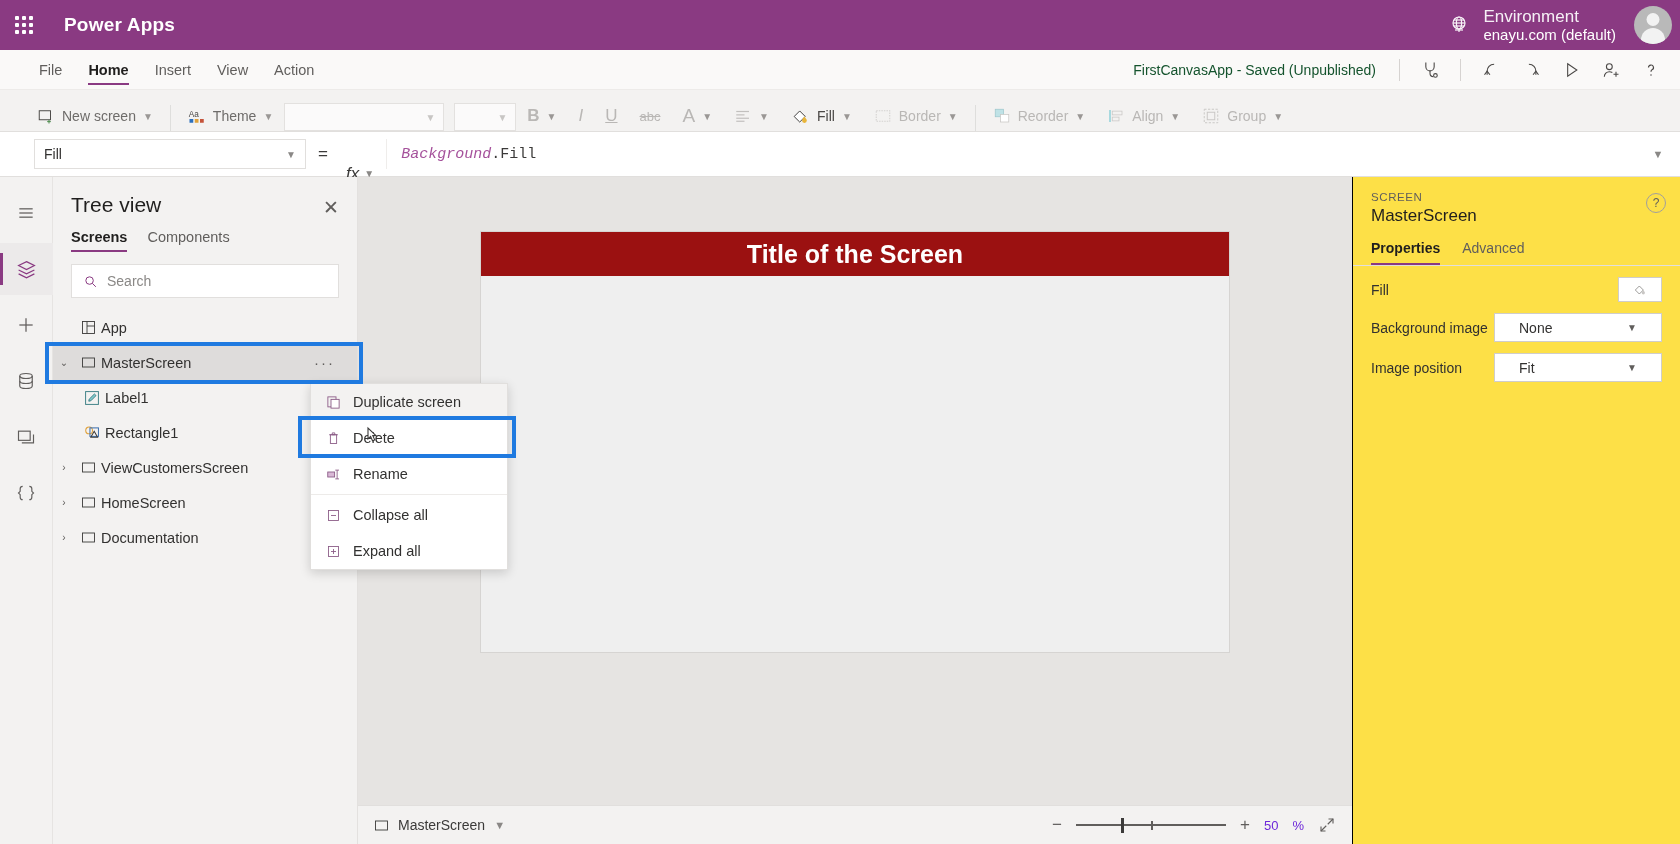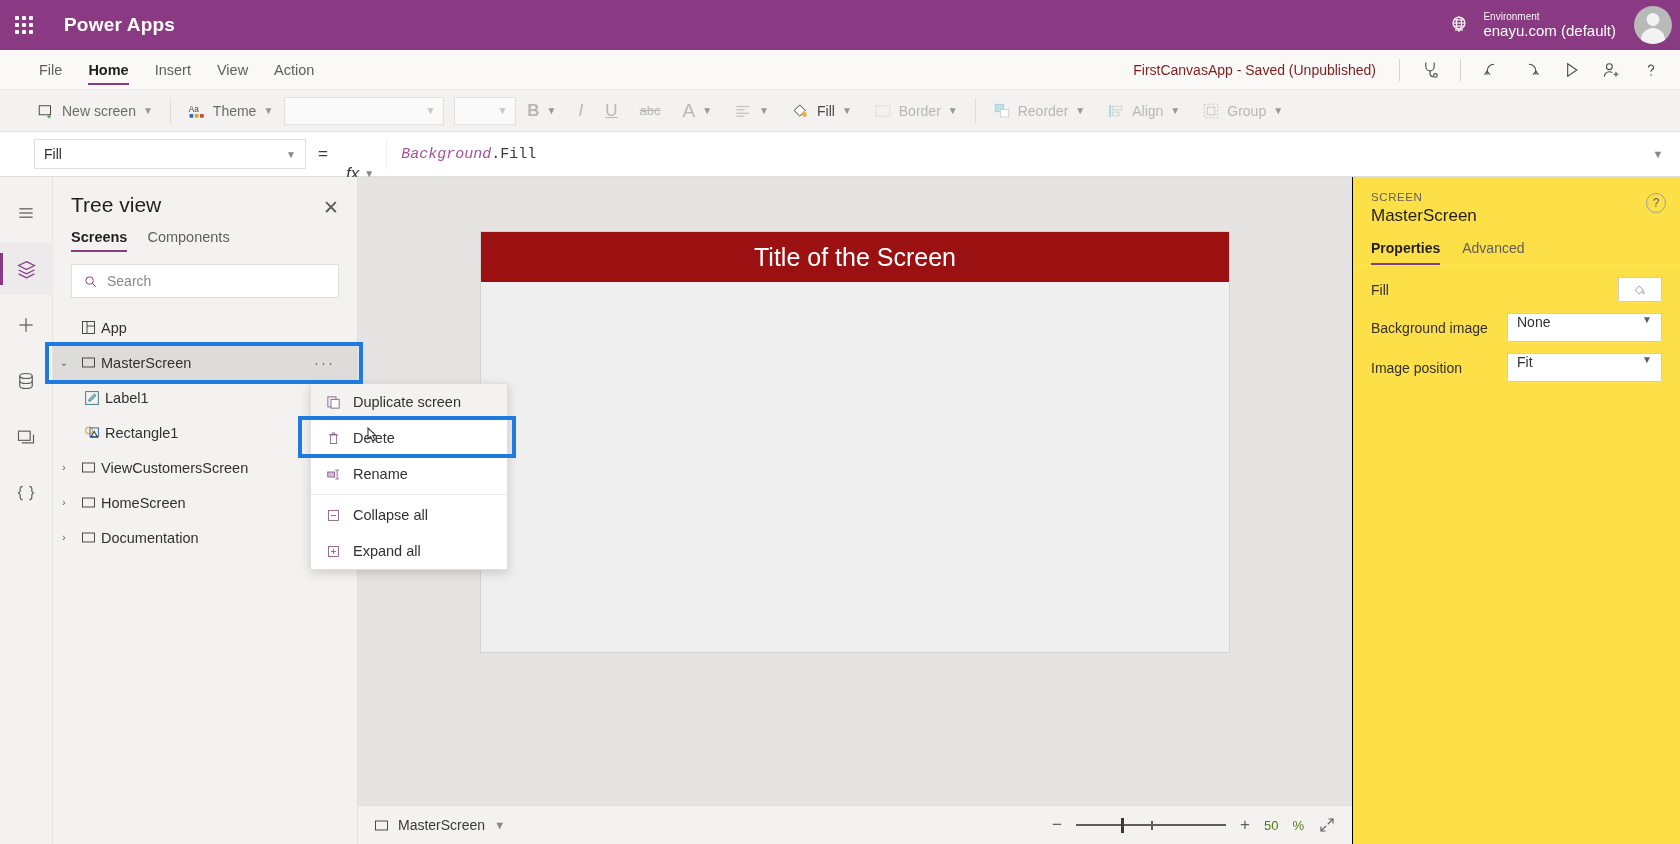--- a/index.html
+++ b/index.html
@@ -27,21 +27,21 @@
   }
   .waffle-grid i { display: block; width: 4px; height: 4px; background: #fff; border-radius: 1px; }
   .brand { font-size: 19px; font-weight: bold; margin-left: 16px; letter-spacing: .2px; }
   .topbar-right {
     position: absolute; right: 0; top: 0; height: 100%;
     display: flex; align-items: center;
   }
   .env-block { display: flex; align-items: center; gap: 12px; margin-right: 18px; }
   .env-icon { width: 24px; height: 24px; opacity: .95; }
   .env-text { line-height: 1.15; }
-  .env-label { font-size: 10px; opacity: .92; }
+  .env-label { font-size: 17px; opacity: .92; }
   .env-value { font-size: 15px; }
   .avatar {
     width: 38px; height: 38px; border-radius: 50%;
     background: #b9b9b9; margin-right: 8px;
     position: relative; overflow: hidden; cursor: pointer;
   }
   .avatar::before {
     content: ""; position: absolute; left: 50%; top: 7px;
     transform: translateX(-50%); width: 13px; height: 13px;
     border-radius: 50%; background: #f2f2f2;
@@ -64,31 +64,31 @@
   }
   .menu-item.active { color: #201f1e; font-weight: bold; }
   .menu-item.active::after {
     content: ""; position: absolute; left: 13px; right: 13px; bottom: 4px;
     height: 2.5px; background: #8a3a82;
   }
   .menu-right {
     position: absolute; right: 10px; top: 0; height: 100%;
     display: flex; align-items: center; gap: 2px;
   }
-  .save-status { font-size: 14px; color: #7f1d1d; margin-right: 12px; }
+  .save-status { font-size: 14px; color: #14532d; margin-right: 12px; }
   .sep { width: 1px; height: 22px; background: #d6d3d1; margin: 0 9px; }
   .icon-btn {
     width: 38px; height: 30px; display: flex; align-items: center;
     justify-content: center; cursor: pointer; color: #4a4846;
   }
   .icon-btn svg { display: block; }
 
   
   .ribbon {
-    height: 42px; background: #f3f2f1; display: flex; align-items: center;
+    height: 42px; background: #f3f2f1; display: flex; align-items: flex-end;
     border-bottom: 1px solid #e1dfdd; padding-left: 26px; gap: 0;
   }
   .rb { display: flex; align-items: center; gap: 7px; padding: 0 11px; height: 30px;
         font-size: 14px; color: #6e6c6a; cursor: pointer; white-space: nowrap; }
   .rb.dim { color: #b9b7b5; }
   .rb .cv { font-size: 10px; color: #9a9795; }
   .vsep { width: 1px; height: 26px; background: #dededc; margin: 0 6px; }
   .combo {
     height: 28px; border: 1px solid #e3e1df; background: #fbfafa;
     display: flex; align-items: center; justify-content: flex-end;
@@ -199,36 +199,36 @@
   
   .canvaswrap {
     flex: 1; background: #e6e4e2; position: relative; display: flex;
     align-items: flex-start; justify-content: center; padding-top: 55px;
   }
   .screen {
     width: 748px; height: 420px; background: #efefef;
     box-shadow: 0 0 0 1px #d6d4d2;
   }
   .screen-title {
-    height: 50px; background: #9b1111; color: #fff; display: flex;
+    height: 44px; background: #9b1111; color: #fff; display: flex;
     align-items: center; justify-content: center;
-    font-size: 25px; font-weight: normal;
+    font-size: 25px; font-weight: bold;
   }
   .statusbar {
     position: absolute; left: 0; right: 0; bottom: 0; height: 39px;
     background: #f3f2f1; border-top: 1px solid #e1dfdd;
     display: flex; align-items: center; padding: 0 16px;
   }
   .sb-left { display: flex; align-items: center; gap: 9px; font-size: 14px; color: #3b3a39; cursor: pointer; }
   .sb-right { margin-left: auto; display: flex; align-items: center; gap: 14px; color: #605e5c; }
   .zoom-slider { position: relative; width: 150px; height: 14px; display: flex; align-items: center; }
   .zoom-track { width: 100%; height: 2px; background: #605e5c; }
   .zoom-tick { position: absolute; width: 2px; height: 11px; background: #605e5c; }
   .zoom-thumb { position: absolute; width: 3px; height: 15px; background: #3b3a39; }
-  .zoom-pct { font-size: 13px; color: #4d7c0f; }
+  .zoom-pct { font-size: 13px; color: #6d28d9; }
   .zbtn { font-size: 17px; cursor: pointer; color: #605e5c; }
 
   
   .rightpanel {
     width: 328px; background: #fde047; border-left: 1px solid #000000; padding: 14px 0 0;
     position: relative;
   }
   .rp-kicker { font-size: 11.5px; color: #605e5c; letter-spacing: .6px; padding: 0 18px; }
   .rp-title { font-size: 17px; color: #201f1e; padding: 3px 18px 0; }
   .rp-help {
@@ -240,23 +240,23 @@
   .rp-tab { font-size: 14px; color: #605e5c; padding-bottom: 9px; position: relative; cursor: pointer; }
   .rp-tab.active { color: #201f1e; font-weight: bold; }
   .rp-tab.active::after {
     content: ""; position: absolute; left: 0; right: 0; bottom: 0; height: 2.5px; background: #8a3a82;
   }
   .rp-row {
     display: flex; align-items: center; justify-content: space-between;
     padding: 11px 18px 0; font-size: 14px; color: #323130;
   }
   .rp-ctrl {
-    width: 155px; height: 29px; border: 1px solid #cfcdcb; background: #fff;
-    display: flex; justify-content: space-between;
-    padding: 0 9px; font-size: 14px; color: #323130; cursor: pointer;
+    width: 168px; height: 29px; border: 1px solid #cfcdcb; background: #fff;
+    display: flex; align-items: center; justify-content: space-between;
+    padding: 0 24px; font-size: 14px; color: #323130; cursor: pointer;
   }
   .rp-ctrl .cv { font-size: 10px; color: #605e5c; }
   .fill-swatch {
     width: 44px; height: 25px; border: 1px solid #cfcdcb; background: #fff;
     display: flex; align-items: center; justify-content: center; cursor: pointer;
   }
   .cursor-ico { position: absolute; z-index: 60; pointer-events: none; }
 </style>
 </head>
 <body>

